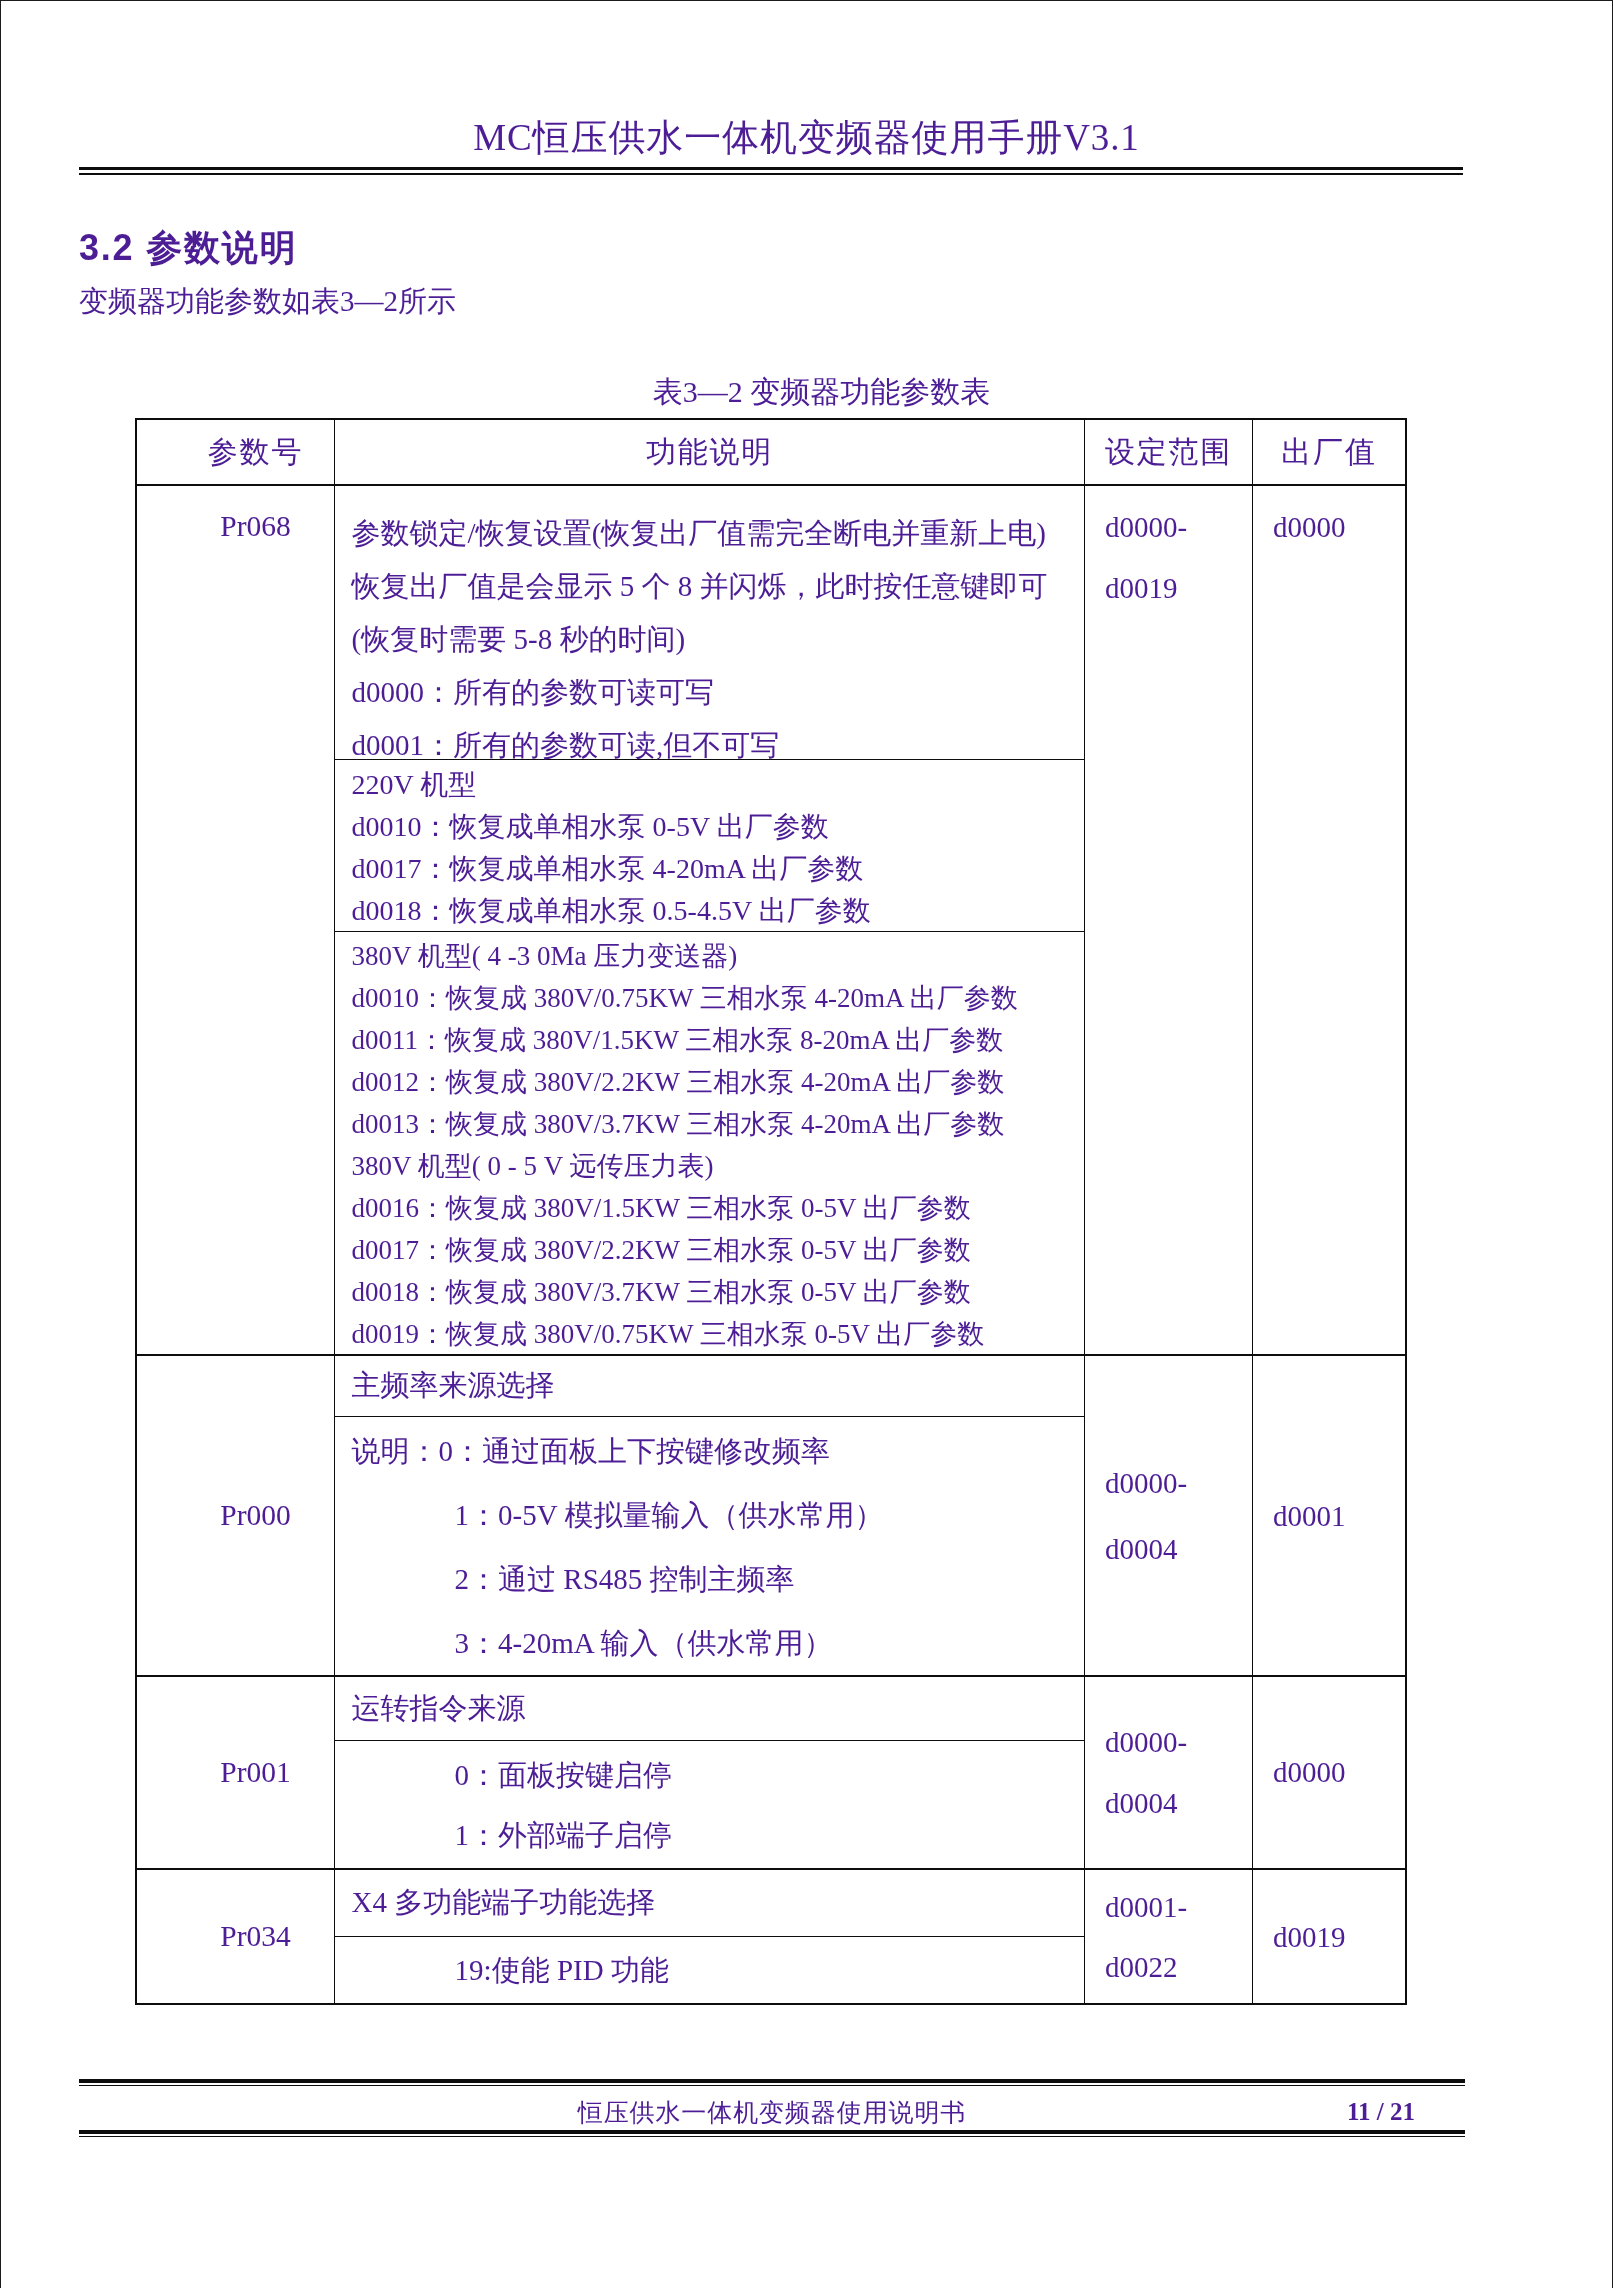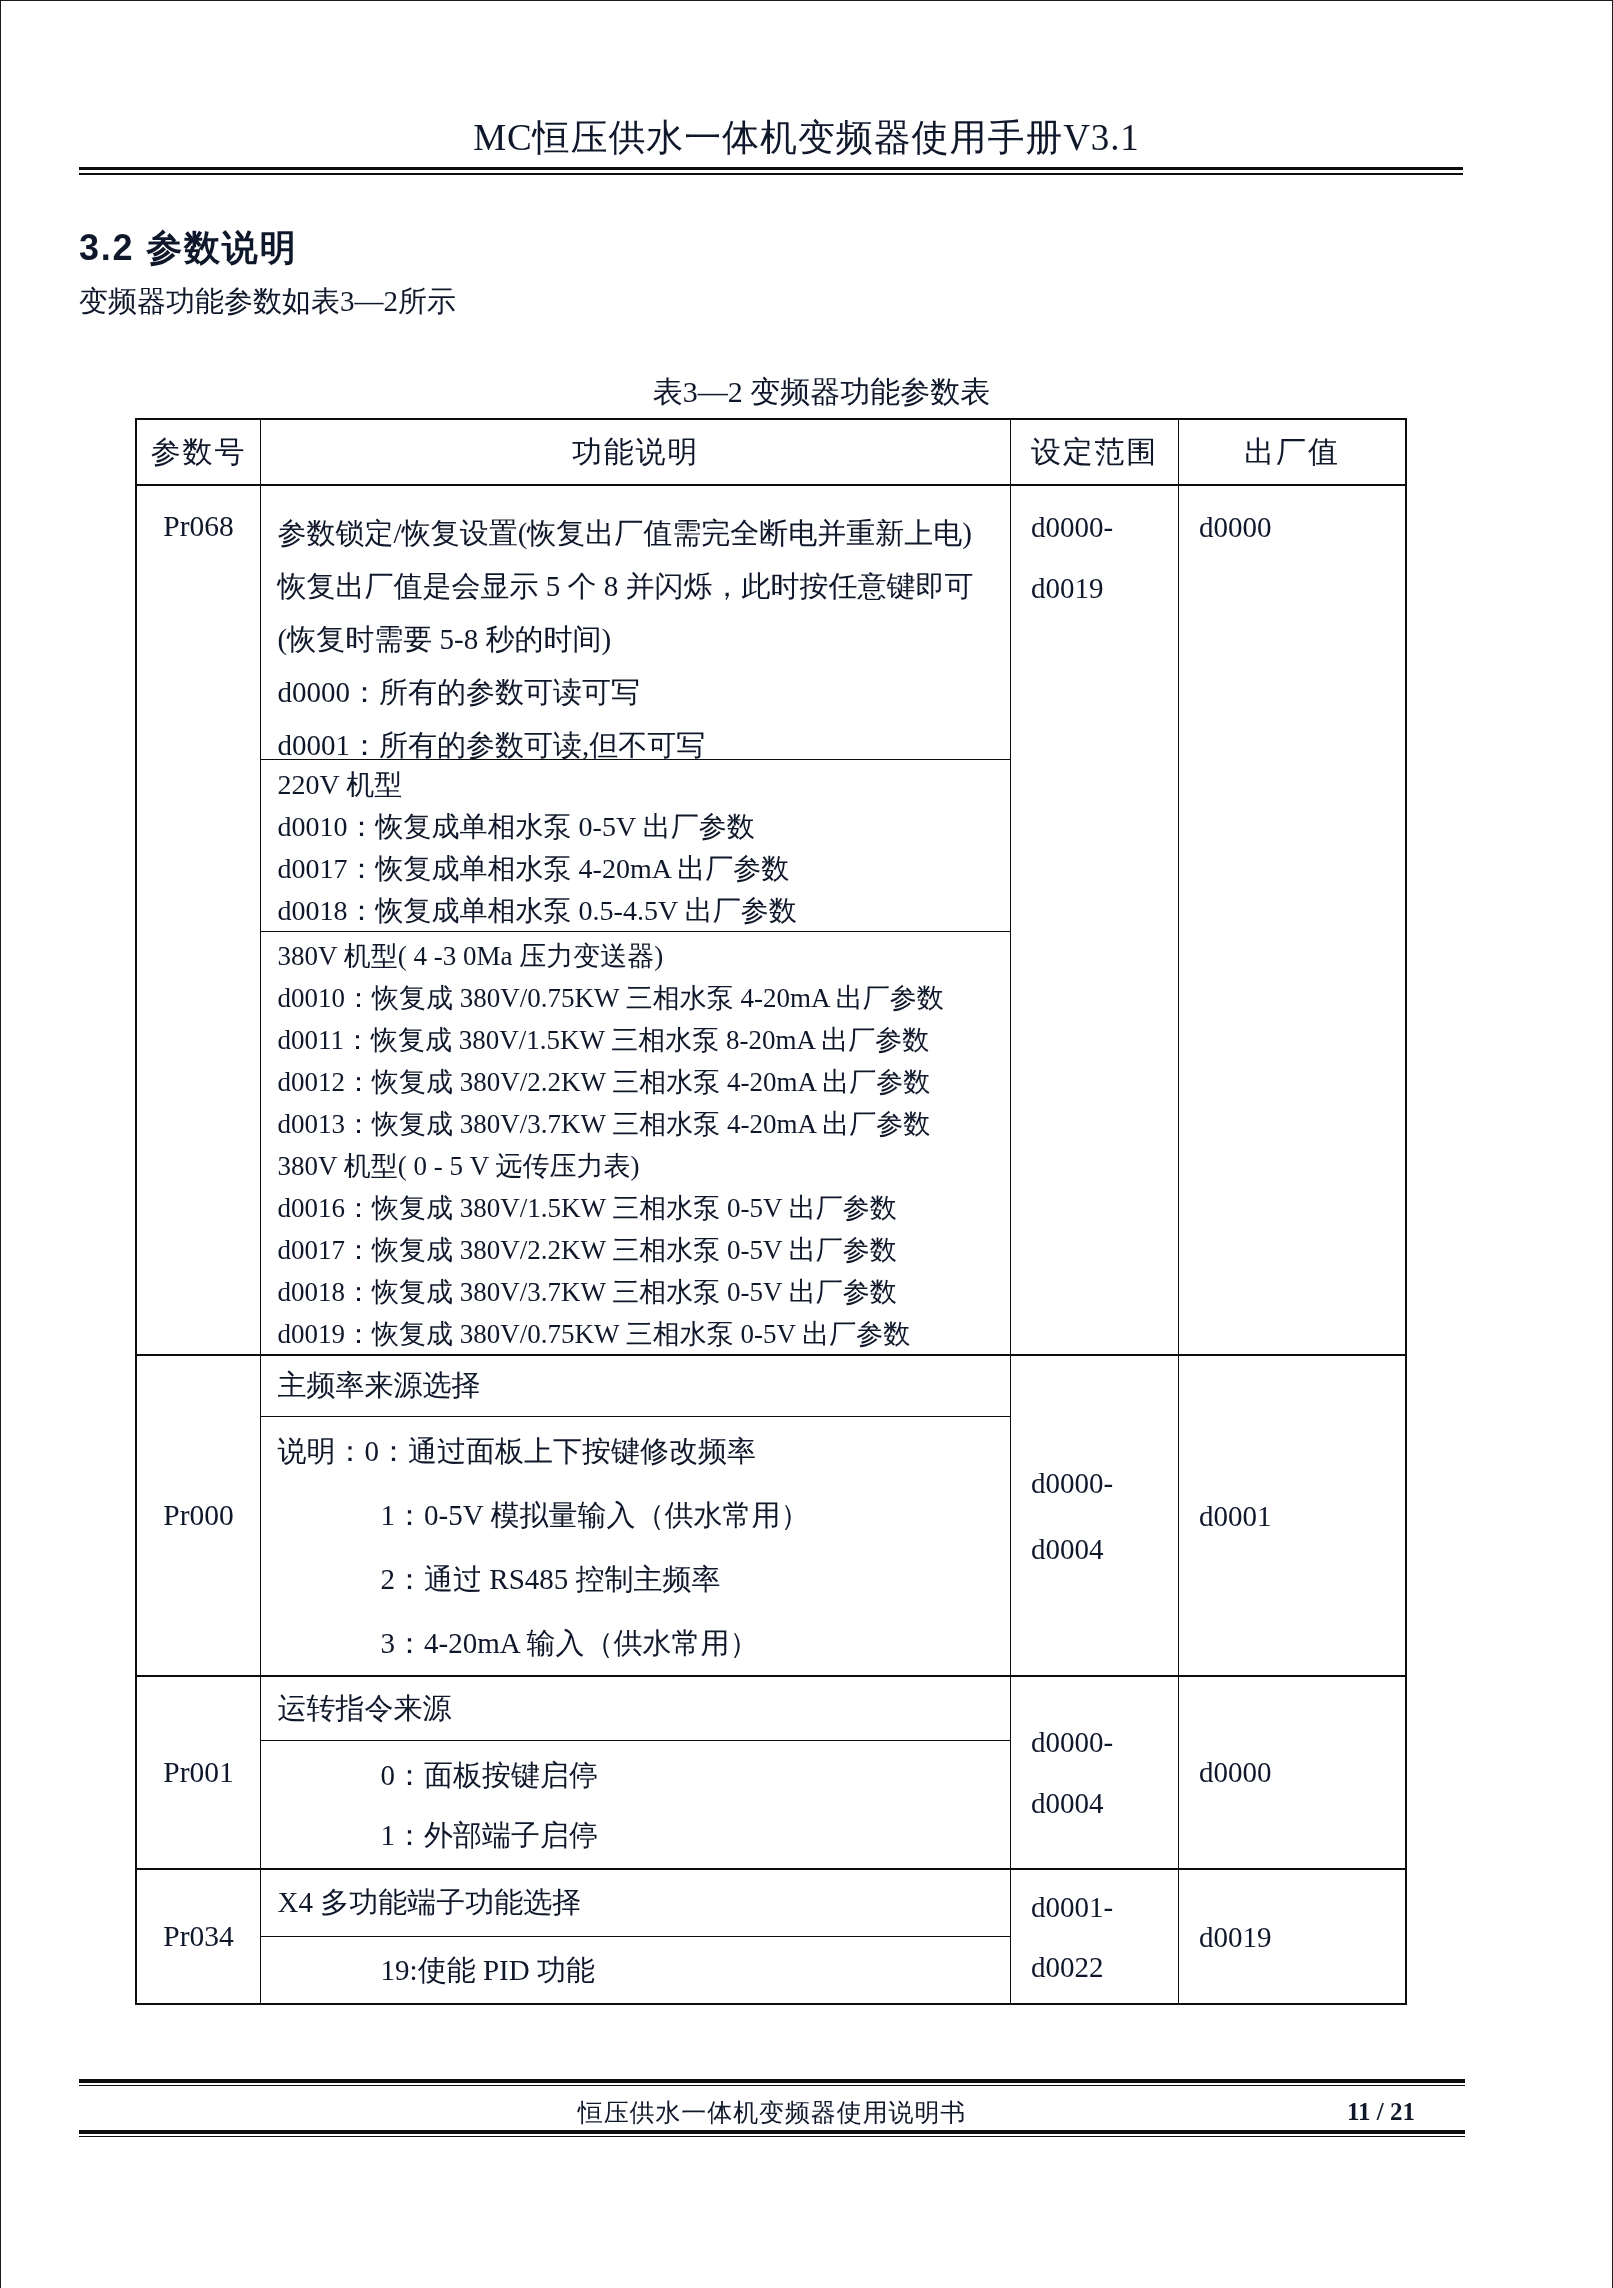--- a/index.html
+++ b/index.html
@@ -3,21 +3,21 @@
 <meta charset="utf-8">
 <style>
   html,body{margin:0;padding:0;background:#fff;}
   .page{
     position:relative;
     width:1613px;height:2289px;
     background:#ffffff;
     border:1.8px solid #1b1b1b;
     box-sizing:border-box;
     font-family:"Liberation Serif","DejaVu Serif",serif;
-    color:#0f172a;
+    color:#4c1d95;
     overflow:hidden;
   }
   
   .doc-header{
     position:absolute;top:112px;left:0;width:100%;
     text-align:center;font-size:37px;letter-spacing:0.9px;white-space:nowrap;
   }
   .header-rule{
     position:absolute;top:166px;left:78px;width:1384px;height:2.8px;
     border-top:3.7px solid #0d0d0d;border-bottom:2.8px solid #0d0d0d;
@@ -32,21 +32,21 @@
 
   
   .ftable{
     position:absolute;left:134px;top:417px;width:1272px;height:1587px;
     border:2.8px solid #0d0d0d;box-sizing:border-box;
     display:flex;flex-direction:column;font-size:29px;
   }
   .trow{display:flex;border-bottom:2.8px solid #0d0d0d;box-sizing:border-box;flex:0 0 auto;}
   .trow:last-child{border-bottom:none;}
   .cell{box-sizing:border-box;border-right:1.8px solid #0d0d0d;overflow:hidden;}
-  .c1{width:124px;}
+  .c1{width:158px;margin-left:40px;}
   .c2{width:750px;display:flex;flex-direction:column;}
   .c3{width:168px;}
   .c4{flex:1;border-right:none;}
   .thead{height:66px;}
   .thead .cell{display:flex;align-items:center;justify-content:center;font-size:30px;letter-spacing:1.8px;}
   .r068{height:870px;}
   .r000{height:321px;}
   .r001{height:193px;}
   .r034{flex:1;}
   .param-top{padding-top:24px;text-align:center;font-size:29.5px;}

